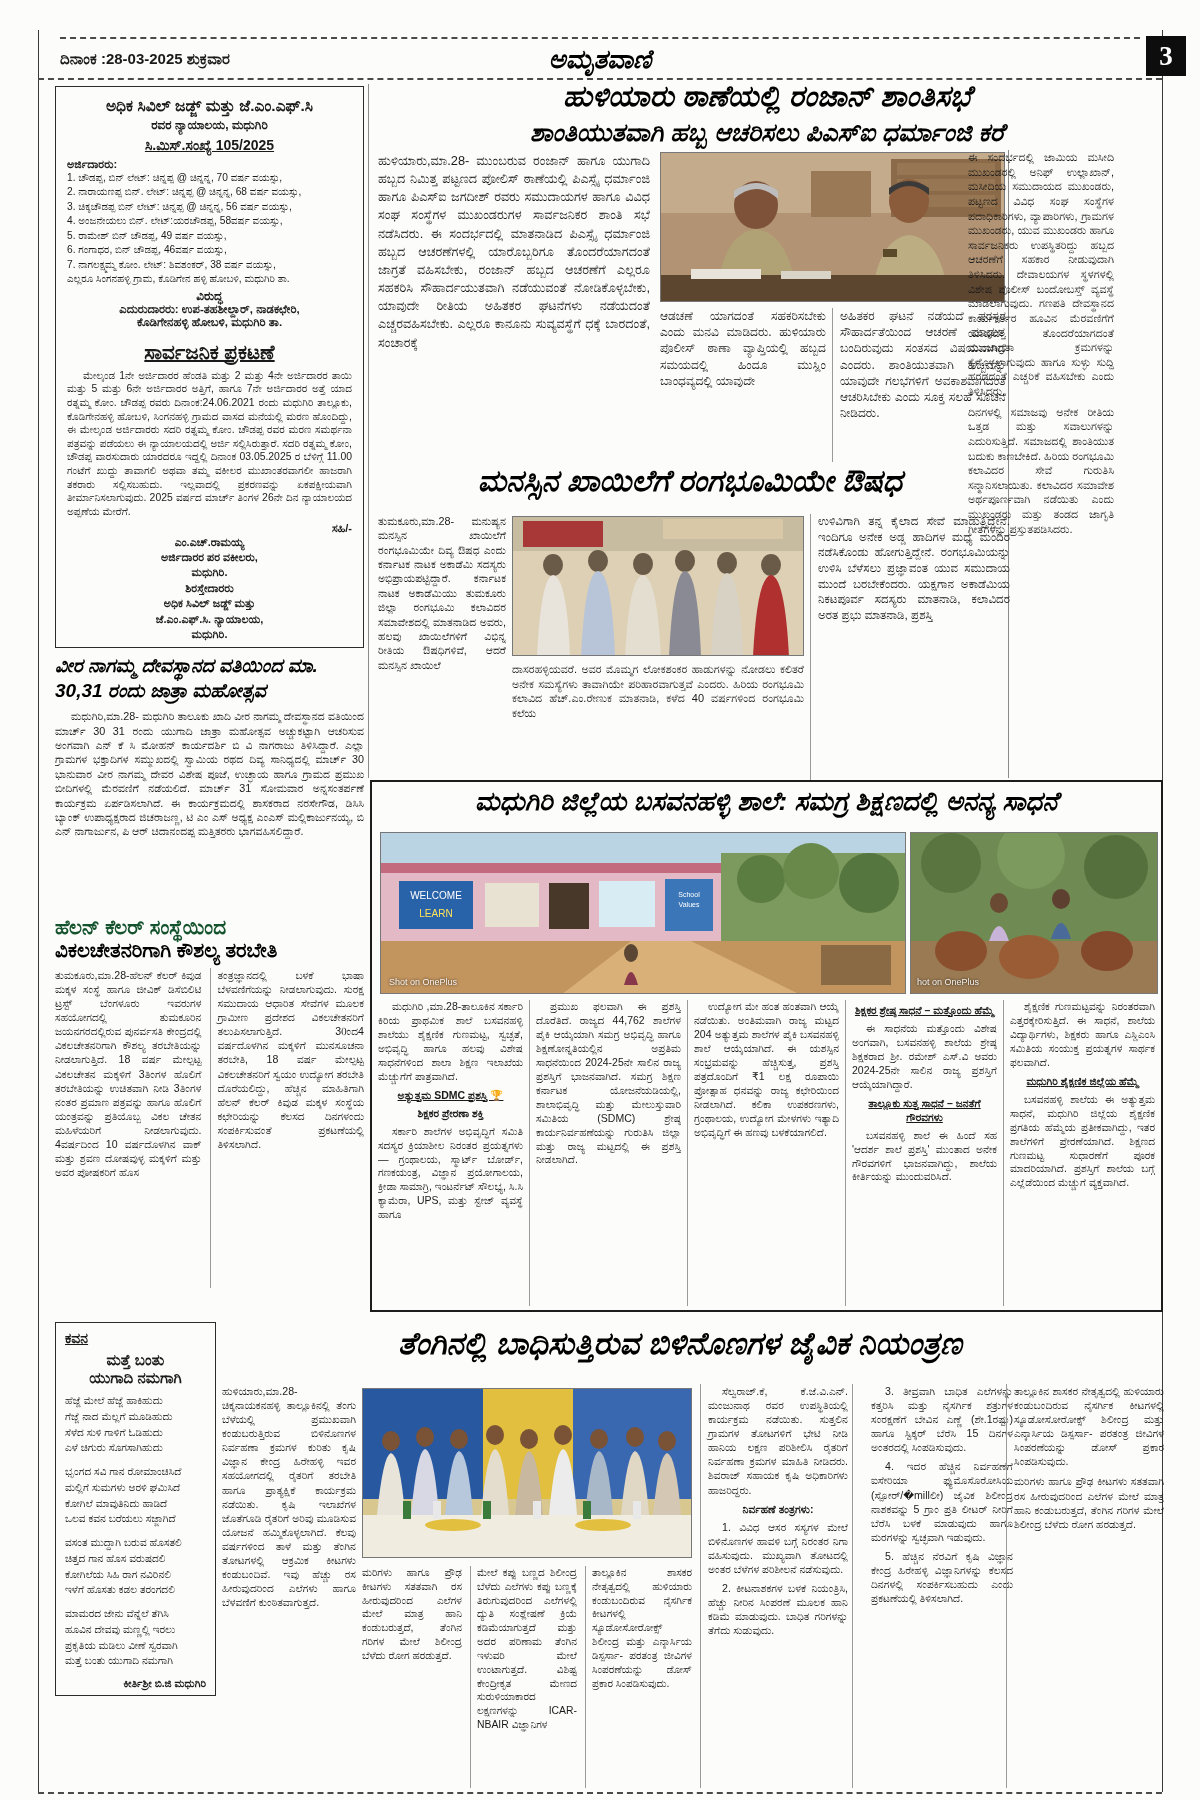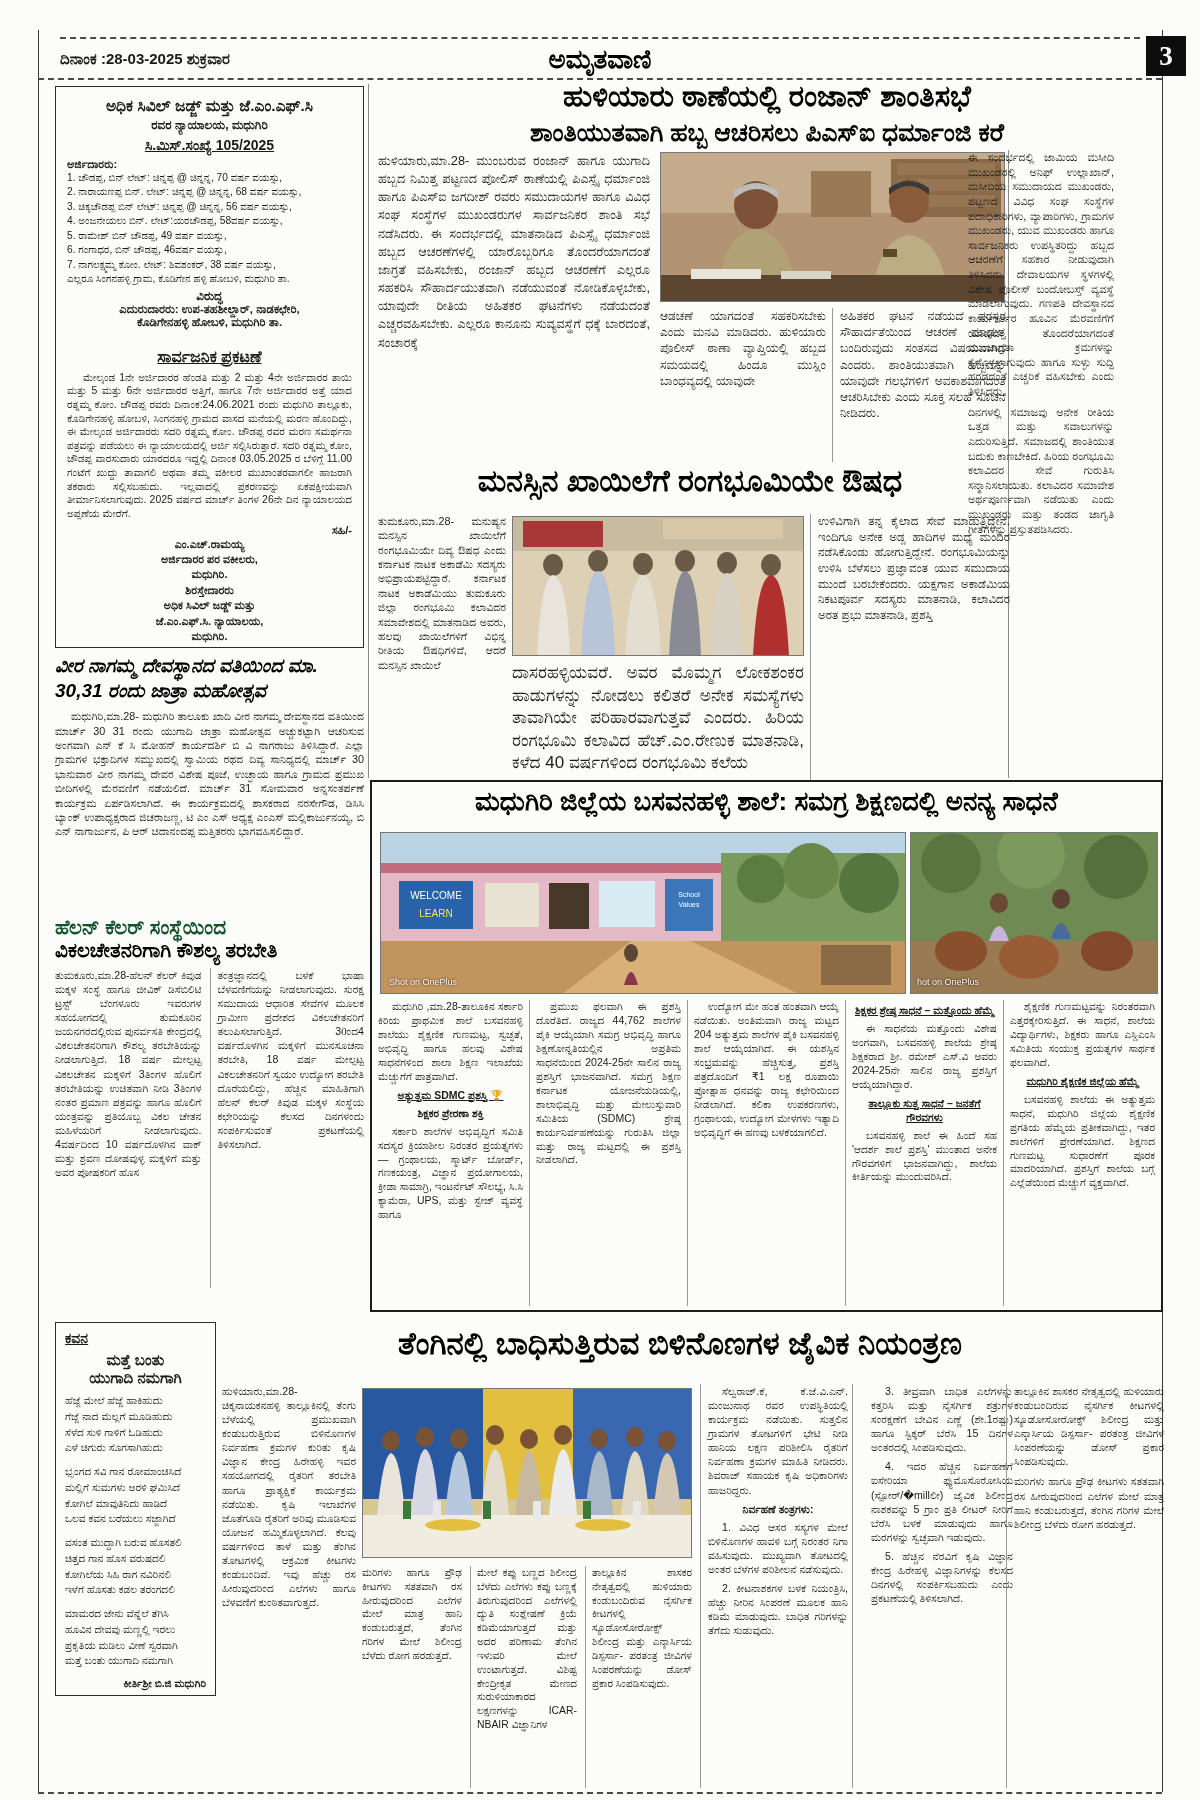--- a/index.html
+++ b/index.html
@@ -8,21 +8,21 @@
   .abs{position:absolute;}
   .dash{border-top:2px dashed #4a4a4a;height:0;}
   .vline{width:0;border-left:1px solid #8a8a8a;}
   .frame{border-left:1.5px solid #3a3a3a;}
   .frameR{border-left:1.5px solid #3a3a3a;}
   .small{font-size:11px;line-height:1.33;text-align:justify;overflow:hidden;}
   .just{text-align:justify;}
   .ctr{text-align:center;}
   .b{font-weight:bold;}
   .u{text-decoration:underline;}
-  .headline{font-weight:bold;color:#000;text-align:center;letter-spacing:0;}
+  .headline{font-weight:bold;color:#000;text-align:center;letter-spacing:0;font-style:italic;}
   .box{border:1.5px solid #2c2c2c;box-sizing:border-box;overflow:hidden;}
   .colDiv{border-left:1px solid #9a9a9a;}
   .blk-t{margin:0 0 5px 0;text-align:justify;text-indent:14px;}
   .blk-h{font-weight:bold;text-align:center;text-decoration:underline;margin:4px 0 4px 0;}
   .blk-b{font-weight:bold;text-align:center;margin:2px 0 4px 0;}
   .photo{overflow:hidden;background:#888;box-sizing:border-box;border:1px solid #777;}
   .wm{position:absolute;color:#fff;font-size:9px;text-shadow:0 0 3px #000;opacity:.9;}
   .sigrow{display:flex;justify-content:space-between;font-weight:bold;font-size:11px;line-height:1.4;flex-direction:column;}
   .poemline{font-size:10.5px;line-height:1.5;}
   .stanza{margin-bottom:8px;}
@@ -57,21 +57,21 @@
         <div class="appl-line">3. ಚಿಕ್ಕಚೌಡಪ್ಪ ಬಿನ್ ಲೇಟ್: ಚಿನ್ನಪ್ಪ @ ಚಿನ್ನನ್ನ, 56 ವರ್ಷ ವಯಸ್ಸು,</div>
         <div class="appl-line">4. ಅಂಜನೇಯಲು ಬಿನ್. ಲೇಟ್:ಯರಚೌಡಪ್ಪ, 58ವರ್ಷ ವಯಸ್ಸು,</div>
         <div class="appl-line">5. ರಾಮೇಶ್ ಬಿನ್ ಚೌಡಪ್ಪ, 49 ವರ್ಷ ವಯಸ್ಸು,</div>
         <div class="appl-line">6. ಗಂಗಾಧರ, ಬಿನ್ ಚೌಡಪ್ಪ, 46ವರ್ಷ ವಯಸ್ಸು,</div>
         <div class="appl-line">7. ನಾಗಲಕ್ಷ್ಮಮ್ಮ ಕೋಂ. ಲೇಟ್: ಶಿವಶಂಕರ್, 38 ವರ್ಷ ವಯಸ್ಸು,</div>
         <div class="appl-line">ಎಲ್ಲರೂ ಸಿಂಗನಹಳ್ಳಿ ಗ್ರಾಮ, ಕೊಡಿಗೇನ ಹಳ್ಳಿ ಹೋಬಳಿ, ಮಧುಗಿರಿ ತಾ.</div>
       </div>
     <div class="ctr b" style="font-size:12px;margin-top:2px;">ವಿರುದ್ಧ</div>
     <div class="ctr b" style="font-size:11.5px;">ಎದುರುದಾರರು: ಉಪ-ತಹಶೀಲ್ದಾರ್, ನಾಡಕಛೇರಿ,</div>
     <div class="ctr b" style="font-size:11.5px;">ಕೊಡಿಗೇನಹಳ್ಳಿ ಹೋಬಳಿ, ಮಧುಗಿರಿ ತಾ.</div>
-    <div class="ctr b u" style="font-size:16px;margin:19px 0 5px;">ಸಾರ್ವಜನಿಕ ಪ್ರಕಟಣೆ</div>
+    <div class="ctr b u" style="font-size:20px;margin:12px 0 5px;">ಸಾರ್ವಜನಿಕ ಪ್ರಕಟಣೆ</div>
     <div class="just" style="font-size:10.4px;line-height:1.31;text-indent:16px;">ಮೇಲ್ಕಂಡ 1ನೇ ಅರ್ಜಿದಾರರ ಹೆಂಡತಿ ಮತ್ತು 2 ಮತ್ತು 4ನೇ ಅರ್ಜಿದಾರರ ತಾಯಿ ಮತ್ತು 5 ಮತ್ತು 6ನೇ ಅರ್ಜಿದಾರರ ಅತ್ತಿಗೆ, ಹಾಗೂ 7ನೇ ಅರ್ಜಿದಾರರ ಅತ್ತೆ ಯಾದ ರತ್ನಮ್ಮ ಕೋಂ. ಚೌಡಪ್ಪ ರವರು ದಿನಾಂಕ:24.06.2021 ರಂದು ಮಧುಗಿರಿ ತಾಲ್ಲೂಕು, ಕೊಡಿಗೇನಹಳ್ಳಿ ಹೋಬಳಿ, ಸಿಂಗನಹಳ್ಳಿ ಗ್ರಾಮದ ವಾಸದ ಮನೆಯಲ್ಲಿ ಮರಣ ಹೊಂದಿದ್ದು, ಈ ಮೇಲ್ಕಂಡ ಅರ್ಜಿದಾರರು ಸದರಿ ರತ್ನಮ್ಮ ಕೋಂ. ಚೌಡಪ್ಪ ರವರ ಮರಣ ಸಮರ್ಥನಾ ಪತ್ರವನ್ನು ಪಡೆಯಲು ಈ ನ್ಯಾಯಾಲಯದಲ್ಲಿ ಅರ್ಜಿ ಸಲ್ಲಿಸಿರುತ್ತಾರೆ. ಸದರಿ ರತ್ನಮ್ಮ ಕೋಂ, ಚೌಡಪ್ಪ ವಾರಸುದಾರು ಯಾರದರೂ ಇದ್ದಲ್ಲಿ ದಿನಾಂಕ 03.05.2025 ರ ಬೆಳಿಗ್ಗೆ 11.00 ಗಂಟೆಗೆ ಖುದ್ದು ತಾವಾಗಲಿ ಅಥವಾ ತಮ್ಮ ವಕೀಲರ ಮುಖಾಂತರವಾಗಲೀ ಹಾಜರಾಗಿ ತಕರಾರು ಸಲ್ಲಿಸಬಹುದು. ಇಲ್ಲವಾದಲ್ಲಿ ಪ್ರಕರಣವನ್ನು ಏಕಪಕ್ಷೀಯವಾಗಿ ತೀರ್ಮಾನಿಸಲಾಗುವುದು. 2025 ವರ್ಷದ ಮಾರ್ಚ್ ತಿಂಗಳ 26ನೇ ದಿನ ನ್ಯಾಯಾಲಯದ ಅಪ್ಪಣೆಯ ಮೇರೆಗೆ.</div>
     <div class="b" style="text-align:right;font-size:11px;margin-top:3px;">ಸಹಿ/-</div>
     <div class="sigrow">
       <div class="ctr">
         <div>ಎಂ.ಎಚ್.ರಾಮಯ್ಯ</div>
         <div>ಅರ್ಜಿದಾರರ ಪರ ವಕೀಲರು,</div>
         <div>ಮಧುಗಿರಿ.</div>
       </div>
       <div class="ctr">
         <div>ಶಿರಸ್ತೇದಾರರು</div>
@@ -184,21 +184,21 @@
           <ellipse cx="258" cy="48" rx="10" ry="11"></ellipse>
       </g>
       <path d="M24 140 q4 -80 16 -82 q14 2 17 82z" fill="#e8e4dc"></path>
       <path d="M68 140 q4 -84 17 -86 q14 2 17 86z" fill="#b8c4d8"></path>
       <path d="M112 140 q4 -80 18 -82 q14 2 18 82z" fill="#e4ded0"></path>
       <path d="M156 140 q4 -84 16 -86 q13 2 16 86z" fill="#8a8a94"></path>
       <path d="M198 140 q4 -82 16 -84 q13 2 16 84z" fill="#d8d2c4"></path>
       <path d="M240 140 q4 -80 18 -82 q14 2 18 82z" fill="#b03030"></path>
     </svg>
   </div>
-  <div class="abs small" style="left:512px;top:662px;width:292px;height:118px;font-size:17px;">ದಾಸರಹಳ್ಳಿಯವರೆ. ಅವರ ಮೊಮ್ಮಗ ಲೋಕಶಂಕರ ಹಾಡುಗಳನ್ನು ನೋಡಲು ಕಲಿತರೆ ಅನೇಕ ಸಮಸ್ಯೆಗಳು ತಾವಾಗಿಯೇ ಪರಿಹಾರವಾಗುತ್ತವೆ ಎಂದರು. ಹಿರಿಯ ರಂಗಭೂಮಿ ಕಲಾವಿದ ಹೆಚ್.ಎಂ.ರೇಣುಕ ಮಾತನಾಡಿ, ಕಳೆದ 40 ವರ್ಷಗಳಿಂದ ರಂಗಭೂಮಿ ಕಲೆಯ</div>
+  <div class="abs small" style="left:512px;top:662px;width:292px;height:118px;font-size:11px;">ದಾಸರಹಳ್ಳಿಯವರೆ. ಅವರ ಮೊಮ್ಮಗ ಲೋಕಶಂಕರ ಹಾಡುಗಳನ್ನು ನೋಡಲು ಕಲಿತರೆ ಅನೇಕ ಸಮಸ್ಯೆಗಳು ತಾವಾಗಿಯೇ ಪರಿಹಾರವಾಗುತ್ತವೆ ಎಂದರು. ಹಿರಿಯ ರಂಗಭೂಮಿ ಕಲಾವಿದ ಹೆಚ್.ಎಂ.ರೇಣುಕ ಮಾತನಾಡಿ, ಕಳೆದ 40 ವರ್ಷಗಳಿಂದ ರಂಗಭೂಮಿ ಕಲೆಯ</div>
 
   <div class="abs small colDiv" style="left:810px;top:514px;width:192px;height:266px;font-size:11.8px;padding-left:7px;">ಉಳಿವಿಗಾಗಿ ತನ್ನ ಕೈಲಾದ ಸೇವೆ ಮಾಡುತ್ತಿದ್ದೇನೆ. ಇಂದಿಗೂ ಅನೇಕ ಅಡ್ಡ ಹಾದಿಗಳ ಮಧ್ಯೆ ಮಂದಿರ ನಡೆಸಿಕೊಂಡು ಹೋಗುತ್ತಿದ್ದೇನೆ. ರಂಗಭೂಮಿಯನ್ನು ಉಳಿಸಿ ಬೆಳೆಸಲು ಪ್ರಜ್ಞಾವಂತ ಯುವ ಸಮುದಾಯ ಮುಂದೆ ಬರಬೇಕೆಂದರು. ಯಕ್ಷಗಾನ ಅಕಾಡೆಮಿಯ ನಿಕಟಪೂರ್ವ ಸದಸ್ಯರು ಮಾತನಾಡಿ, ಕಲಾವಿದರ ಅರತ ಪ್ರಭು ಮಾತನಾಡಿ, ಪ್ರಶಸ್ತಿ</div>
 
   <div class="abs" style="left:370px;top:780px;width:793px;height:532px;border:2px solid #1c1c1c;box-sizing:border-box;overflow:hidden;">
     <div class="headline" style="font-size:26px;margin-top:4px;">ಮಧುಗಿರಿ ಜಿಲ್ಲೆಯ ಬಸವನಹಳ್ಳಿ ಶಾಲೆ: ಸಮಗ್ರ ಶಿಕ್ಷಣದಲ್ಲಿ ಅನನ್ಯ ಸಾಧನೆ</div>
 
     <div style="position:absolute;left:8px;top:50px;width:526px;height:162px;" class="photo">
       <svg width="526" height="162" viewBox="0 0 526 162">
         <rect width="526" height="162" fill="#c7dcE8"></rect>
         <rect x="0" y="0" width="526" height="36" fill="#bad4e4"></rect>

